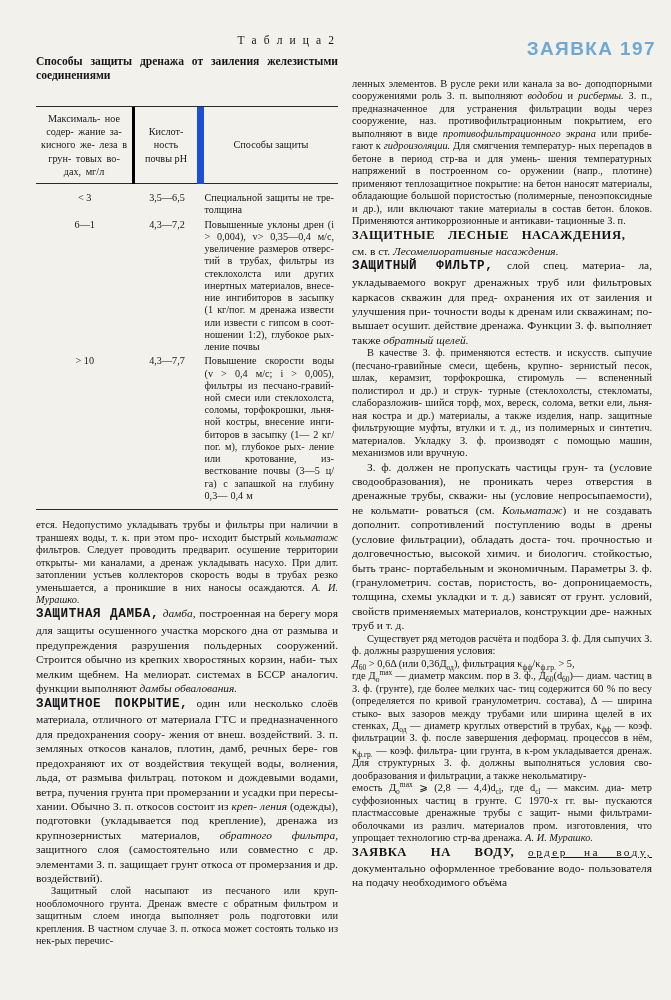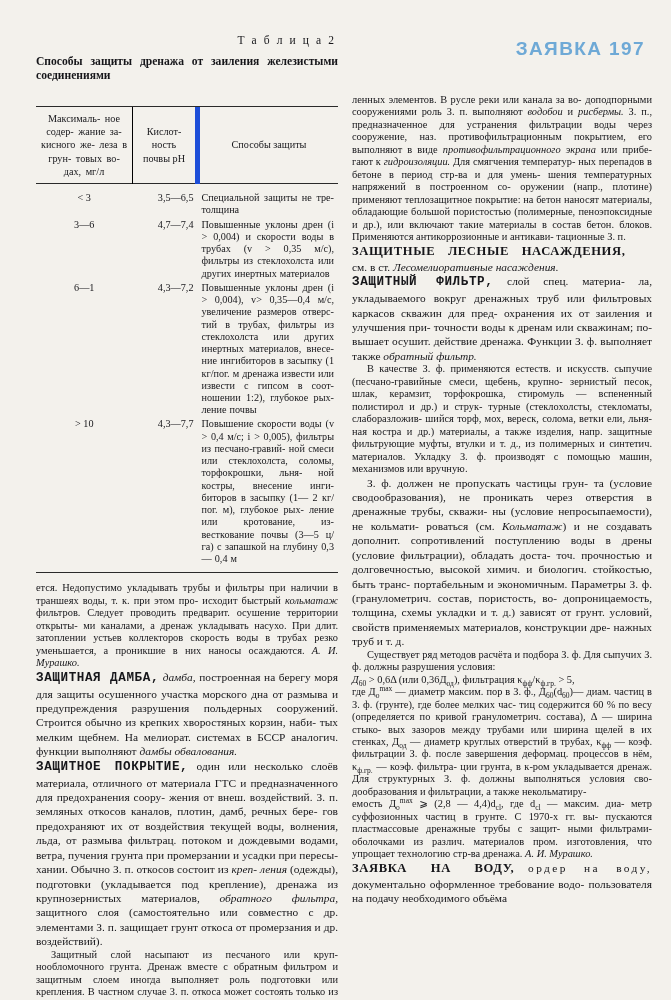--- a/index.html
+++ b/index.html
@@ -11,35 +11,35 @@
     overflow:hidden;
     position:relative;
   }
   .page{
     position:absolute;inset:0;
     padding:0;
   }
   
   .runhead{
     position:absolute;
-    right:26px;top:38px;
+    right:15px;top:38px;
     font-family:"Liberation Sans", sans-serif;
     font-weight:bold;
     font-size:19px;
     letter-spacing:1.4px;
     color:#6ea9d6;
   }
   
   .col{
     position:absolute;
     top:34px;
     width:302px;
   }
   .col-left{left:36px;}
-  .col-right{left:352px;top:78px;width:300px;margin-top:16px;}
+  .col-right{left:352px;top:78px;width:300px;}
 
   
   .tbl-caption-no{
     text-align:right;
     font-size:11.5px;
     letter-spacing:2.1px;
     margin:0 0 9px 0;
     padding-right:2px;
   }
   .tbl-title{
@@ -58,30 +58,30 @@
   }
   table.t2 .rule-top td{border-top:1.6px solid #2a2a2a;padding:0;height:0;font-size:0;}
   table.t2 .rule-mid td{border-top:1px solid #2a2a2a;padding:0;height:0;font-size:0;}
   table.t2 th{
     font-weight:normal;
     vertical-align:middle;
     text-align:center;
     padding:5px 4px 5px 4px;
     line-height:1.3;
   }
-  table.t2 th.c1{width:88px;border-right:1px solid #000000;word-spacing:2px;}
-  table.t2 th.c2{width:54px;border-right:5px solid #1d4ed8;}
+  table.t2 th.c1{width:88px;border-right:3px solid #000000;word-spacing:2px;}
+  table.t2 th.c2{width:54px;border-right:7px solid #1d4ed8;}
   table.t2 th.c3{width:auto;}
   table.t2 td{
     vertical-align:top;
     padding:1px 4px 1px 4px;
     line-height:1.2;
   }
   table.t2 td.v1{width:88px;text-align:center;}
-  table.t2 td.v2{width:54px;text-align:right;}
+  table.t2 td.v2{width:54px;text-align:center;}
   table.t2 td.v3{text-align:justify;word-spacing:0.5px;}
   .spacer-row td{height:5px;font-size:0;padding:0;}
 
   
   p.body{
     margin:0;
     font-size:11.4px;
     line-height:1.265;
     text-align:justify;
     text-justify:inter-word;
@@ -96,21 +96,21 @@
     letter-spacing:0.6px;
   }
   .entry-wide{
     font-family:Liberation Serif, serif;
     font-weight:bold;
     font-size:12.6px;
     letter-spacing:0.6px;
     word-spacing:9px;
   }
   .it{font-style:italic;}
-  .sp{letter-spacing:2.4px;}
+  .sp{letter-spacing:2.4px;text-decoration:underline;}
   .sig-inline{font-style:italic;}
   sup.m{font-size:7.5px;vertical-align:super;line-height:0;}
   sub.m{font-size:7.5px;vertical-align:sub;line-height:0;}
   .formula{font-style:italic;}
   .rule-after-table{
     border-top:1.6px solid #2a2a2a;
     margin-top:6px;
     margin-bottom:9px;
     height:0;
   }
@@ -143,25 +143,20 @@
         <tr class="spacer-row">
             <td colspan="3"></td>
           </tr>
 
         <tr>
           <td class="v1">&lt; 3</td>
           <td class="v2">3,5—6,5</td>
           <td class="v3">Специальной защиты не тре- толщина</td>
         </tr>
         <tr>
-          <td class="v1">3—6</td>
-          <td class="v2">4,7—7,4</td>
-          <td class="v3">Повышенные уклоны дрен (i &gt; 0,004) и скорости воды в трубах (v &gt; 0,35 м/с), фильтры из стеклохолста или других инертных материалов</td>
-        </tr>
-        <tr>
           <td class="v1">6—1</td>
           <td class="v2">4,3—7,2</td>
           <td class="v3">Повышенные уклоны дрен (i &gt; 0,004), v&gt; 0,35—0,4 м/с, увеличение размеров отверс- тий в трубах, фильтры из стеклохолста или других инертных материалов, внесе- ние ингибиторов в засыпку (1 кг/пог. м дренажа извести или извести с гипсом в соот- ношении 1:2), глубокое рых- ление почвы</td>
         </tr>
         <tr>
           <td class="v1">&gt; 10</td>
           <td class="v2">4,3—7,7</td>
           <td class="v3">Повышение скорости воды (v &gt; 0,4 м/с; i &gt; 0,005), фильтры из песчано-гравий- ной смеси или стеклохолста, соломы, торфокрошки, льня- ной костры, внесение инги- биторов в засыпку (1— 2 кг/пог. м), глубокое рых- ление или кротование, из- весткование почвы (3—5 ц/га) с запашкой на глубину 0,3— 0,4 м</td>
         </tr>
       </tbody>
@@ -177,21 +172,21 @@
 
     <p class="body small ind">Защитный слой насыпают из песчаного или круп- нообломочного грунта. Дренаж вместе с обратным фильтром и защитным слоем иногда выполняет роль подготовки или крепления. В частном случае З. п. откоса может состоять только из нек-рых перечис-</p>
   </div>
 
   <div class="col col-right">
 
     <p class="body small"><span>ленных элементов. В русле реки или канала за во- доподпорными сооружениями роль З. п. выполняют </span><span class="it">водобои</span><span> и </span><span class="it">рисбермы.</span><span>  З. п., предназначенное для устранения фильтрации воды через сооружение, наз. противофильтрационным покрытием, его выполняют в виде </span><span class="it">противофильтрационного экрана</span><span> или прибе- гают к </span><span class="it">гидроизоляции.</span><span> Для смягчения температур- ных перепадов в бетоне в период стр-ва и для умень- шения температурных напряжений в построенном со- оружении (напр., плотине) применяют теплозащитное покрытие: на бетон наносят материалы, обладающие большой пористостью (полимерные, пенoэпоксидные и др.), или включают такие материалы в состав бетон. блоков. Применяются антикоррозионные и антикави- тационные З. п.</span></p>
 
     <p class="body"><span class="entry-wide">ЗАЩИТНЫЕ   ЛЕСНЫЕ   НАСАЖДЕНИЯ,</span><br><span>см. в ст. </span><span class="it">Лесомелиоративные насаждения.</span></p>
 
-    <p class="body"><span class="entry">ЗАЩИТНЫЙ ФИЛЬТР,</span><span> слой спец. материа- ла, укладываемого вокруг дренажных труб или фильтровых каркасов скважин для пред- охранения их от заиления и улучшения при- точности воды к дренам или скважинам; по- вышает осушит. действие дренажа. Функции З. ф. выполняет также </span><span class="it">обратный фильтр.</span></p>
+    <p class="body"><span class="entry">ЗАЩИТНЫЙ ФИЛЬТР,</span><span> слой спец. материа- ла, укладываемого вокруг дренажных труб или фильтровых каркасов скважин для пред- охранения их от заиления и улучшения при- точности воды к дренам или скважинам; по- вышает осушит. действие дренажа. Функции З. ф. выполняет также </span><span class="it">обратный щелей.</span></p>
 
     <p class="body small ind">В качестве З. ф. применяются естеств. и искусств. сыпучие (песчано-гравийные смеси, щебень, крупно- зернистый песок, шлак, керамзит, торфокрошка, стиромуль — вспененный полистирол и др.) и струк- турные (стеклохолсты, стекломаты, слаборазложив- шийся торф, мох, вереск, солома, ветки ели, льня- ная костра и др.) материалы, а также изделия, напр. защитные фильтрующие муфты, втулки и т. д., из полимерных и синтетич. материалов. Укладку З. ф. производят с помощью машин, механизмов или вручную.</p>
 
     <p class="body ind"><span>З. ф. должен не пропускать частицы грун- та (условие сводообразования), не проникать через отверстия в дренажные трубы, скважи- ны (условие непросыпаемости), не кольмати- роваться (см. </span><span class="it">Кольматаж</span><span>) и не создавать дополнит. сопротивлений поступлению воды в дрены (условие фильтрации), обладать доста- точ. прочностью и долговечностью, высокой химич. и биологич. стойкостью, быть транс- портабельным и экономичным. Параметры З. ф. (гранулометрич. состав, пористость, во- допроницаемость, толщина, схемы укладки и т. д.) зависят от грунт. условий, свойств применяемых материалов, конструкции дре- нажных труб и т. д.</span></p>
 
     <p class="body small ind">Существует ряд методов расчёта и подбора З. ф. Для сыпучих З. ф. должны разрушения условия:</p>
 
 
     <p class="body small"><span class="formula">Д</span><sub class="m">60</sub><span> &gt; 0,6Δ (или 0,36Д</span><sub class="m">од</sub><span>), фильтрация κ</span><sub class="m">фф</sub><span>/κ</span><sub class="m">ф.гр.</sub><span> &gt; 5,</span></p>
 

